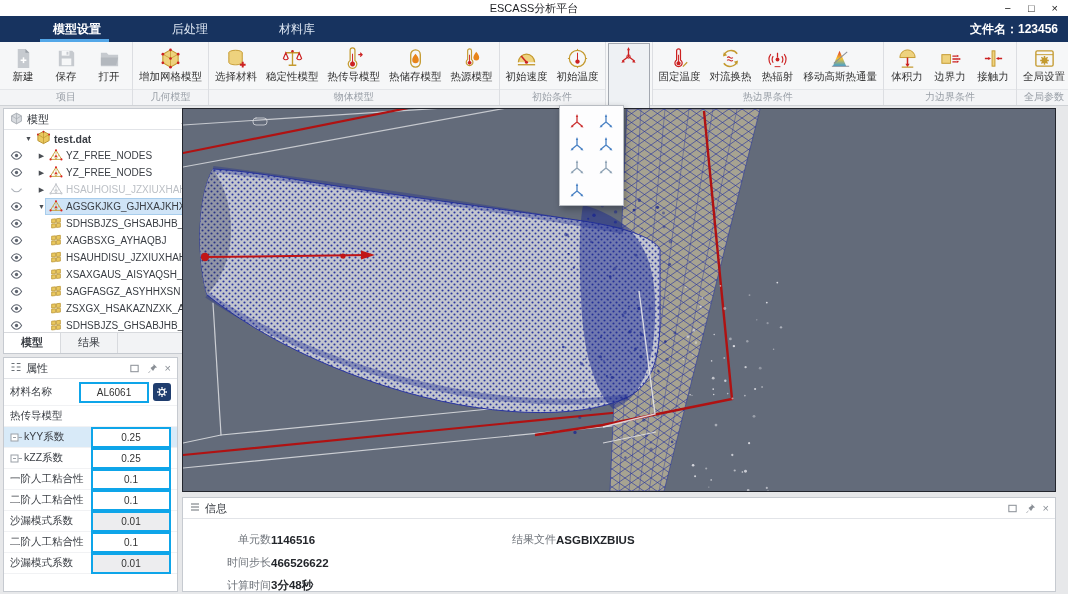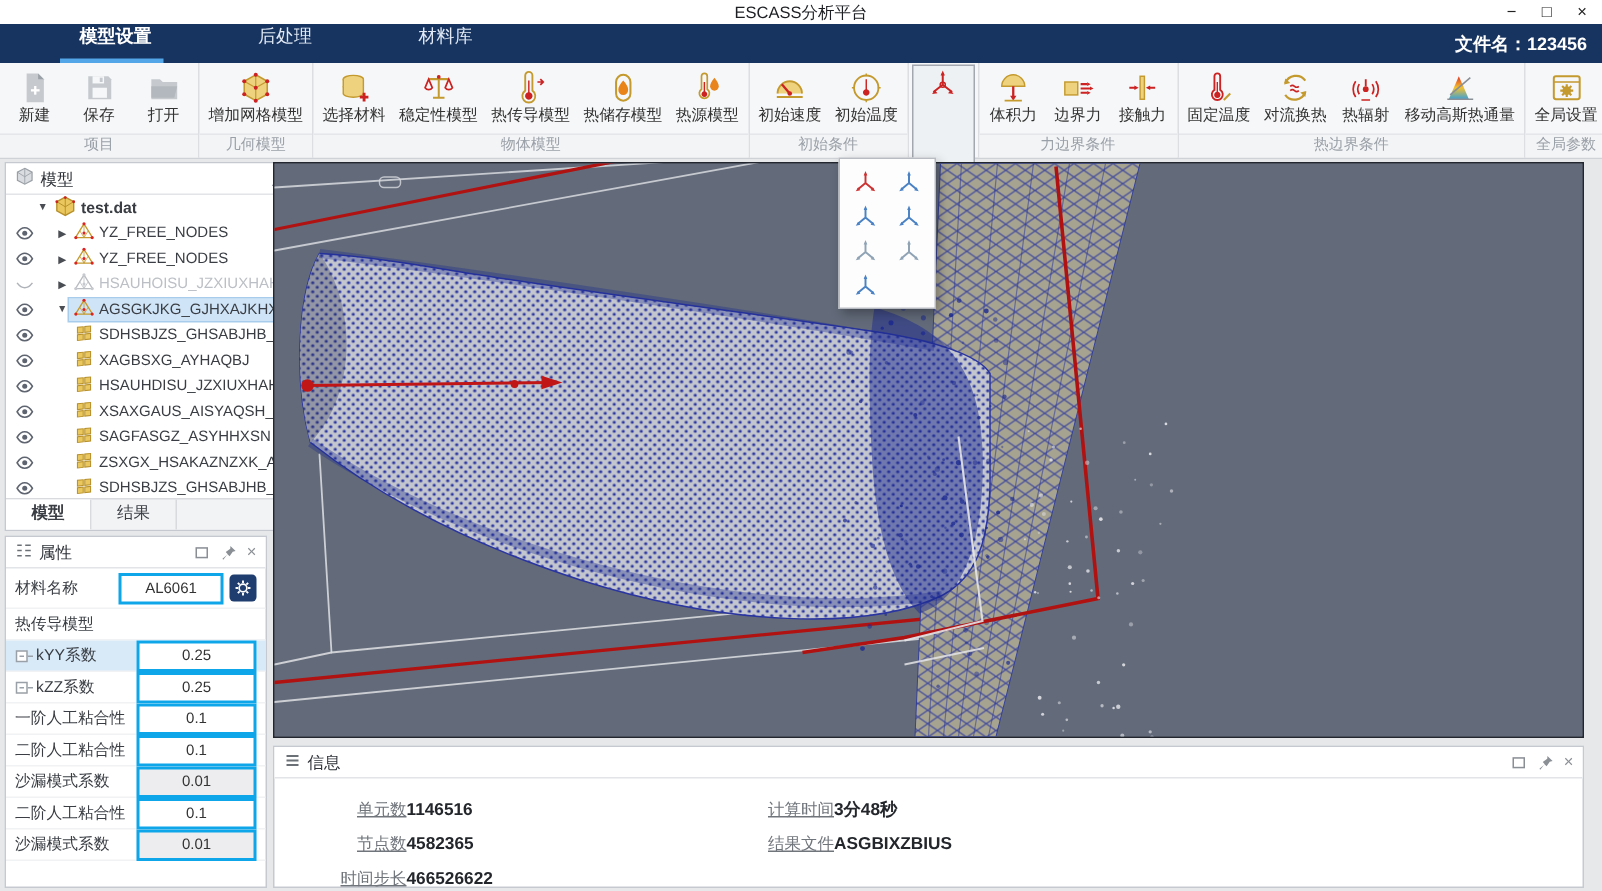--- a/index.html
+++ b/index.html
@@ -9,21 +9,21 @@
   
   .titlebar{position:absolute;top:0;left:0;right:0;height:16px;background:#ffffff;
             display:flex;align-items:center;justify-content:center;font-size:11px;color:#1d1f23;}
   .win-controls{position:absolute;right:10px;top:0;height:16px;display:flex;gap:17px;
                 align-items:center;font-size:11px;color:#222;}
   .win-controls span{cursor:default;line-height:16px;}
   
   .menubar{position:absolute;top:16px;left:0;right:0;height:26px;background:#17335f;
            display:flex;align-items:center;color:#fff;}
   .menu-tabs{display:flex;height:100%;margin-left:34px;}
-  .menu-tab{position:relative;display:flex;gap:5px;padding:0 14px;
+  .menu-tab{position:relative;display:flex;align-items:center;gap:5px;padding:0 14px;
             margin-right:38px;font-size:12px;color:#dfe8f4;}
   .menu-tab.active{color:#fff;font-weight:bold;}
   .menu-tab.active .tab-underline{position:absolute;left:6px;right:6px;bottom:0;height:3px;background:#53a7e8;}
   .menu-filename{margin-left:auto;margin-right:10px;font-size:12px;font-weight:bold;color:#fff;}
   
   .toolbar{position:absolute;top:42px;left:0;width:1068px;height:63px;background:#f6f7f8;
            border-bottom:1px solid #cfd2d6;display:flex;}
   .tb-group{display:flex;flex-direction:column;border-right:1px solid #dcdee2;flex:0 0 auto;}
   .tb-buttons{flex:1;display:flex;align-items:center;justify-content:center;padding:1px 2px;gap:1px;}
   .tb-btn{display:flex;flex-direction:column;align-items:center;justify-content:center;
@@ -76,21 +76,21 @@
   #viewport svg{display:block;width:100%;height:100%;}
   
   #disp-menu{position:absolute;left:559px;top:105px;width:57px;background:#fdfdfe;
              border:1px solid #b8bcc2;box-shadow:2px 3px 7px rgba(0,0,0,.3);
              display:grid;grid-template-columns:1fr 1fr;gap:1px;padding:4px 3px;z-index:6;}
   .disp-opt{height:22px;display:flex;align-items:center;justify-content:center;}
   
   .info-grid{display:grid;grid-auto-flow:column;grid-template-rows:repeat(3,23px);
              grid-template-columns:285px auto;padding:9px 0 0 24px;}
   .info-field{display:flex;align-items:center;}
-  .info-label{width:64px;text-align:right;color:#70757c;font-size:11px;flex:0 0 auto;text-decoration:underline;}
+  .info-label{width:64px;text-align:right;color:#70757c;font-size:11px;flex:0 0 auto;}
   .info-value{font-size:11.5px;font-weight:bold;color:#23262b;}
 </style>
 </head>
 <body>
 
 <div id="app">
 
   <div class="titlebar">
     <span>ESCASS分析平台</span>
     <div class="win-controls">
@@ -303,63 +303,20 @@
             <span>位移</span>
           </div>
         </div>
         <div class="tb-caption">位移约束</div>
       </div>
       <div class="tb-group">
         <div class="tb-buttons">
           <div class="tb-btn">
             <span>
               <svg viewBox="0 0 24 24">
-                <path d="M4 11a8 8 0 0 1 16 0z" fill="#eed27e" stroke="#c49a2f"></path>
-                <path d="M12 11v7" stroke="#cc2222" stroke-width="1.6"></path>
-                <polygon points="12,21 9.8,17.5 14.2,17.5" fill="#cc2222"></polygon>
-                <path d="M6 21h12" stroke="#c49a2f" stroke-width="1.3"></path>
-              </svg>
-            </span>
-            <span>体积力</span>
-          </div>
-          <div class="tb-btn">
-            <span>
-              <svg viewBox="0 0 24 24">
-                <rect x="3" y="8" width="9" height="9" fill="#eed27e" stroke="#c49a2f"></rect>
-                <g stroke="#cc2222" stroke-width="1.5" fill="none">
-                  <path d="M14 9.5h4.5M14 12.5h6.5M14 15.5h4.5"></path>
-                </g>
-                <g fill="#cc2222">
-                  <polygon points="21,9.5 18.5,8.2 18.5,10.8"></polygon>
-                  <polygon points="23,12.5 20.5,11.2 20.5,13.8"></polygon>
-                  <polygon points="21,15.5 18.5,14.2 18.5,16.8"></polygon>
-                </g>
-              </svg>
-            </span>
-            <span>边界力</span>
-          </div>
-          <div class="tb-btn">
-            <span>
-              <svg viewBox="0 0 24 24">
-                <rect x="10.5" y="4" width="3" height="16" fill="#eed27e" stroke="#c49a2f"></rect>
-                <path d="M3 12h4.5M21 12h-4.5" stroke="#cc2222" stroke-width="1.5"></path>
-                <polygon points="9.5,12 6.5,10.5 6.5,13.5" fill="#cc2222"></polygon>
-                <polygon points="14.5,12 17.5,10.5 17.5,13.5" fill="#cc2222"></polygon>
-              </svg>
-            </span>
-            <span>接触力</span>
-          </div>
-        </div>
-        <div class="tb-caption">力边界条件</div>
-      </div>
-      <div class="tb-group">
-        <div class="tb-buttons">
-          <div class="tb-btn">
-            <span>
-              <svg viewBox="0 0 24 24">
                 <path d="M9 4a2 2 0 0 1 4 0v9.5a3.8 3.8 0 1 1-4 0z" fill="none" stroke="#cc2222" stroke-width="1.3"></path>
                 <path d="M10.5 8v6.8a2.2 2.2 0 1 0 1 0V8z" fill="#cc2222"></path>
                 <path d="M15.5 20.5l4.5-4.5" stroke="#c49a2f" stroke-width="1.4"></path>
               </svg>
             </span>
             <span>固定温度</span>
           </div>
           <div class="tb-btn">
             <span>
               <svg viewBox="0 0 24 24">
@@ -397,20 +354,63 @@
                   </linearGradient>
                 </defs>
                 <path d="M4 20L11 4l4 9 3 7z" fill="url(#gaussGrad)"></path>
                 <path d="M3 20h18M5 17L19 5" stroke="#8a8f96" stroke-width="1.1" fill="none"></path>
               </svg>
             </span>
             <span>移动高斯热通量</span>
           </div>
         </div>
         <div class="tb-caption">热边界条件</div>
+      </div>
+      <div class="tb-group">
+        <div class="tb-buttons">
+          <div class="tb-btn">
+            <span>
+              <svg viewBox="0 0 24 24">
+                <path d="M4 11a8 8 0 0 1 16 0z" fill="#eed27e" stroke="#c49a2f"></path>
+                <path d="M12 11v7" stroke="#cc2222" stroke-width="1.6"></path>
+                <polygon points="12,21 9.8,17.5 14.2,17.5" fill="#cc2222"></polygon>
+                <path d="M6 21h12" stroke="#c49a2f" stroke-width="1.3"></path>
+              </svg>
+            </span>
+            <span>体积力</span>
+          </div>
+          <div class="tb-btn">
+            <span>
+              <svg viewBox="0 0 24 24">
+                <rect x="3" y="8" width="9" height="9" fill="#eed27e" stroke="#c49a2f"></rect>
+                <g stroke="#cc2222" stroke-width="1.5" fill="none">
+                  <path d="M14 9.5h4.5M14 12.5h6.5M14 15.5h4.5"></path>
+                </g>
+                <g fill="#cc2222">
+                  <polygon points="21,9.5 18.5,8.2 18.5,10.8"></polygon>
+                  <polygon points="23,12.5 20.5,11.2 20.5,13.8"></polygon>
+                  <polygon points="21,15.5 18.5,14.2 18.5,16.8"></polygon>
+                </g>
+              </svg>
+            </span>
+            <span>边界力</span>
+          </div>
+          <div class="tb-btn">
+            <span>
+              <svg viewBox="0 0 24 24">
+                <rect x="10.5" y="4" width="3" height="16" fill="#eed27e" stroke="#c49a2f"></rect>
+                <path d="M3 12h4.5M21 12h-4.5" stroke="#cc2222" stroke-width="1.5"></path>
+                <polygon points="9.5,12 6.5,10.5 6.5,13.5" fill="#cc2222"></polygon>
+                <polygon points="14.5,12 17.5,10.5 17.5,13.5" fill="#cc2222"></polygon>
+              </svg>
+            </span>
+            <span>接触力</span>
+          </div>
+        </div>
+        <div class="tb-caption">力边界条件</div>
       </div>
       <div class="tb-group">
         <div class="tb-buttons">
           <div class="tb-btn">
             <span>
               <svg viewBox="0 0 24 24">
                 <rect x="3" y="4" width="18" height="16" rx="1.5" fill="none" stroke="#c49a2f" stroke-width="1.4"></rect>
                 <path d="M3 8h18" stroke="#c49a2f"></path>
                 <circle cx="12" cy="14" r="3" fill="#c49a2f"></circle>
                 <g stroke="#c49a2f" stroke-width="1.5">
@@ -1119,24 +1119,20 @@
           </span>
         <span>×</span>
       </span>
     </div>
     <div class="info-grid" id="info-fields">
         <div class="info-field">
           <span class="info-label">单元数</span>
           <span class="info-value">1146516</span>
         </div>
         <div class="info-field">
-          <span class="info-label">节点数</span>
-          <span class="info-value">4582365</span>
-        </div>
-        <div class="info-field">
           <span class="info-label">时间步长</span>
           <span class="info-value">466526622</span>
         </div>
         <div class="info-field">
           <span class="info-label">计算时间</span>
           <span class="info-value">3分48秒</span>
         </div>
         <div class="info-field">
           <span class="info-label">结果文件</span>
           <span class="info-value">ASGBIXZBIUS</span>

